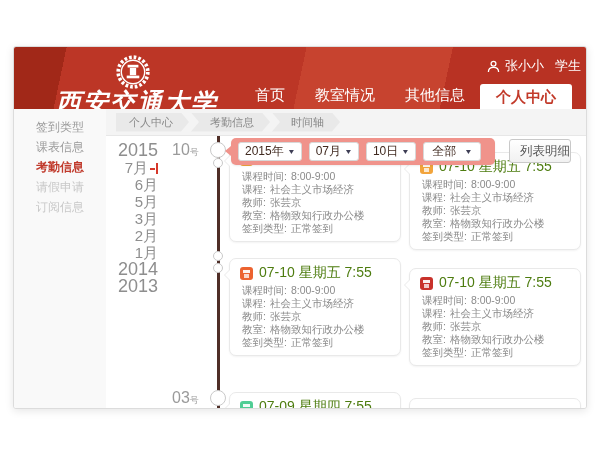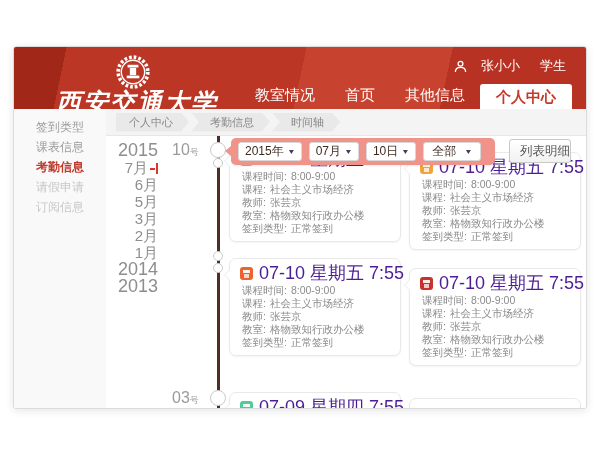--- a/index.html
+++ b/index.html
@@ -6,21 +6,21 @@
   body{width:600px;height:450px;position:relative;background:#fff;font-family:"Liberation Sans","DejaVu Sans",sans-serif;overflow:hidden;}
   .window{position:absolute;left:13px;top:46px;width:574px;height:363px;background:#fff;border:1px solid #dcdcdc;border-radius:3px;box-shadow:0 2px 8px rgba(0,0,0,.10);overflow:hidden;box-sizing:border-box;}
 
   
   .hdr{position:relative;height:62px;background:linear-gradient(102deg,#a12818 0%,#a12818 9%,#bc3626 9%,#bc3626 50%,#c7432f 50%,#c7432f 75%,#b83223 75%,#b83223 100%);overflow:hidden;}
   .brand{position:absolute;left:42px;top:7px;display:flex;align-items:center;color:#fff;flex-direction:column;}
   .brand-logo{width:36px;height:36px;margin-right:9px;flex:none;}
   .brand-cn{font-family:"DejaVu Serif","Liberation Serif",serif;font-style:italic;font-weight:bold;font-size:25px;letter-spacing:2px;line-height:26px;white-space:nowrap;}
   .brand-en{font-size:7.5px;letter-spacing:1.2px;opacity:.85;margin-top:1px;white-space:nowrap;}
   .app-name{font-size:19px;font-weight:bold;letter-spacing:3px;margin:2px 0 12px 12px;white-space:nowrap;}
-  .user{position:absolute;top:10px;right:20px;color:#fff;font-size:13px;display:flex;align-items:center;gap:14px;cursor:pointer;}
+  .user{position:absolute;top:10px;right:5px;color:#fff;font-size:13px;display:flex;align-items:center;gap:5px;cursor:pointer;}
   .user .role{margin-left:6px;}
   .nav{position:absolute;bottom:0;right:14px;display:flex;align-items:flex-end;}
   .nav-item{color:#fff;font-size:15px;padding:0 15px;height:25px;line-height:22px;cursor:pointer;white-space:nowrap;}
   .nav-item.active{background:#fff;color:#c23a2a;border-radius:3px 3px 0 0;font-weight:bold;line-height:25px;padding:0 16px;}
 
   
   .body-row{display:flex;height:300px;}
   .sidebar{width:92px;background:#f9f9f9;padding-top:8px;box-sizing:border-box;flex:none;}
   .side-item{height:20px;line-height:20px;text-align:center;font-size:12px;color:#9b9b9b;cursor:pointer;}
   .side-item.active{color:#c0392b;font-weight:bold;}
@@ -61,21 +61,21 @@
   .list-btn{position:absolute;left:403px;top:3px;width:62px;height:24px;line-height:22px;text-align:right;background:linear-gradient(#ffffff,#f1f1f1);border:1px solid #c9c9c9;border-radius:3px;font-size:12.5px;color:#555;z-index:20;cursor:pointer;box-sizing:border-box;}
 
   
   .card{position:absolute;width:172px;background:#fff;border:1px solid #e9e9e9;border-radius:7px;box-sizing:border-box;box-shadow:0 1px 2px rgba(0,0,0,.05);padding:5px 10px 6px;z-index:1;}
   .card::before{content:"";position:absolute;left:-12px;top:10px;border:6px solid transparent;border-right-color:#e9e9e9;}
   .card::after{content:"";position:absolute;left:-10px;top:11px;border:5px solid transparent;border-right-color:#fff;}
   .card-head{display:flex;align-items:center;gap:6px;height:18px;}
   .card-icon{width:13px;height:13px;border-radius:3px;flex:none;}
   .card-icon::before{content:"";display:block;margin:3px auto 1px;width:7px;height:3px;background:rgba(255,255,255,.92);}
   .card-icon::after{content:"";display:block;margin:0 auto;width:5px;height:4px;background:rgba(255,255,255,.75);}
-  .card-title{font-size:18px;color:#4c1d95;white-space:nowrap;}
+  .card-title{font-size:14px;color:#4d7c0f;white-space:nowrap;}
   .card-body{margin-top:2px;padding-left:2px;}
   .field-row{font-size:10.5px;line-height:13px;color:#8b8b8b;white-space:nowrap;}
   .f-label{margin-right:4px;}
   .pos-c1r1{left:123px;top:8px;z-index:1;}
   .pos-c2r1{left:303px;top:16px;}
   .pos-c1r2{left:123px;top:122px;}
   .pos-c2r2{left:303px;top:132px;}
   .pos-c1r3{left:123px;top:256px;}
   .pos-c2r3{left:303px;top:262px;height:60px;}
   .card.stub::before,.card.stub::after{display:none;}
@@ -101,22 +101,22 @@
     </div>
     <div class="user">
       <svg width="13" height="13" viewBox="0 0 14 14">
         <circle cx="7" cy="4" r="2.6" fill="none" stroke="#fff" stroke-width="1.4"></circle>
         <path d="M1.5 13 C1.5 9.5 4 8 7 8 C10 8 12.5 9.5 12.5 13" fill="none" stroke="#fff" stroke-width="1.4"></path>
       </svg>
       <span>张小小</span>
       <span class="role">学生</span>
     </div>
     <div class="nav" id="nav-tabs">
+        <span class="nav-item">首页</span>
         <span class="nav-item">教室情况</span>
-        <span class="nav-item">首页</span>
         <span class="nav-item">其他信息</span>
         <span class="nav-item active">个人中心</span>
       </div>
   </div>
 
   <div class="body-row">
     <div class="sidebar" id="sidebar">
         <div class="side-item">签到类型</div>
         <div class="side-item">课表信息</div>
         <div class="side-item active">考勤信息</div>

